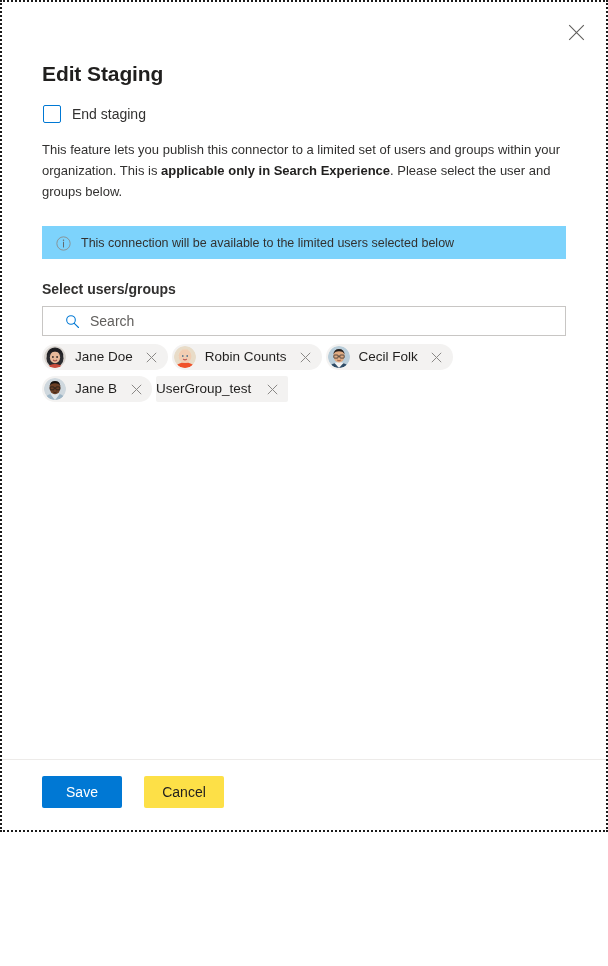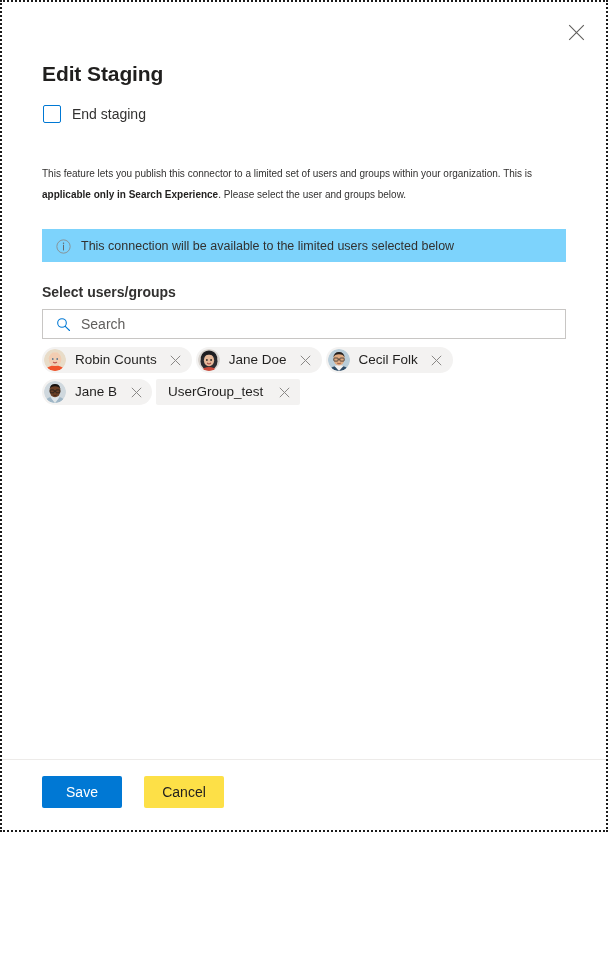--- a/index.html
+++ b/index.html
@@ -81,22 +81,22 @@
   }
   .checkbox-label {
     margin-left: 11px;
     font-size: 14px;
     color: #323130;
     line-height: 18px;
   }
 
   
   .description {
-    margin-top: 40px;
-    font-size: 10px;
+    margin-top: 16px;
+    font-size: 13px;
     line-height: 21px;
     color: #323130;
     max-width: 529px;
   }
   .description b { font-weight: bold; color: #201f1e; }
 
   
   .message-bar {
     margin-top: 24px;
     background: #7dd3fc;
@@ -129,21 +129,21 @@
 
   
   .search-box {
     margin-top: 9px;
     height: 30px;
     box-sizing: border-box;
     border: 1px solid #c8c6c4;
     background: #ffffff;
     display: flex;
     align-items: center;
-    padding: 0 8px 0 13px;
+    padding: 0 8px 0 22px;
   }
   .search-icon {
     flex: 0 0 auto;
     display: flex;
     align-items: center;
     margin-right: 10px;
   }
   .search-input {
     flex: 1 1 auto;
     border: none;
@@ -168,21 +168,21 @@
     display: flex;
     align-items: center;
     background: #f3f2f1;
     border-radius: 14px;
     height: 26px;
     padding: 0 2px 0 2px;
     cursor: default;
   }
   .chip.is-group {
     border-radius: 2px;
-    padding-left: 12px;
+    padding-left: 0;
   }
   .chip-avatar {
     width: 22px;
     height: 22px;
     border-radius: 50%;
     flex: 0 0 auto;
     overflow: hidden;
     position: relative;
   }
   .chip-avatar svg { display: block; }
@@ -270,48 +270,20 @@
       <span class="search-icon">
         <svg width="15" height="15" viewBox="0 0 16 16">
           <circle cx="6.4" cy="6.4" r="4.6" fill="none" stroke="#0078d4" stroke-width="1.15"></circle>
           <path d="M9.9 9.9 L14.4 14.4" stroke="#0078d4" stroke-width="1.15" stroke-linecap="round"></path>
         </svg>
       </span>
       <input class="search-input" type="text" placeholder="Search" style="">
     </div>
 
     <div class="chips">
-
-      <div class="chip">
-        <span class="chip-avatar">
-          <svg width="22" height="22" viewBox="0 0 22 22">
-            <defs>
-                <clipPath id="c1">
-                  <circle cx="11" cy="11" r="11"></circle>
-                </clipPath>
-              </defs>
-            <g clip-path="url(#c1)">
-              <rect width="22" height="22" fill="#e8dcc8"></rect>
-              <path d="M0 22 q3.5 -5.5 11 -5.5 t11 5.5 z" fill="#f0522a"></path>
-              <ellipse cx="11" cy="10" rx="6.4" ry="7" fill="#f2cdb2"></ellipse>
-              <path d="M4.2 9.5 a6.9 6.9 0 0 1 13.6 0 q-0.8 -6 -6.8 -6 t-6.8 6 z" fill="#f0ead4"></path>
-              <path d="M3.9 10.4 q0.4 -3.4 1.8 -4.6 q-2.2 3 -1.2 6 z" fill="#efe6cd"></path>
-              <ellipse cx="8.8" cy="10" rx="0.8" ry="0.95" fill="#4a6f8a"></ellipse>
-              <ellipse cx="13.2" cy="10" rx="0.8" ry="0.95" fill="#4a6f8a"></ellipse>
-              <path d="M9.4 13.3 q1.6 1.2 3.2 0" stroke="#c05a52" stroke-width="1.1" fill="none" stroke-linecap="round"></path>
-            </g>
-          </svg>
-        </span>
-        <span class="chip-name">Robin Counts</span>
-        <button class="chip-remove">
-          <svg width="11" height="11" viewBox="0 0 11 11">
-            <path d="M0.8 0.8 L10.2 10.2 M10.2 0.8 L0.8 10.2" stroke="#8a8886" stroke-width="1" fill="none"></path>
-          </svg>
-        </button>
-      </div>
 
       <div class="chip">
         <span class="chip-avatar">
           <svg width="22" height="22" viewBox="0 0 22 22">
             <defs>
                 <clipPath id="c0">
                   <circle cx="11" cy="11" r="11"></circle>
                 </clipPath>
               </defs>
             <g clip-path="url(#c0)">
@@ -332,20 +304,48 @@
           <svg width="11" height="11" viewBox="0 0 11 11">
             <path d="M0.8 0.8 L10.2 10.2 M10.2 0.8 L0.8 10.2" stroke="#8a8886" stroke-width="1" fill="none"></path>
           </svg>
         </button>
       </div>
 
       <div class="chip">
         <span class="chip-avatar">
           <svg width="22" height="22" viewBox="0 0 22 22">
             <defs>
+                <clipPath id="c1">
+                  <circle cx="11" cy="11" r="11"></circle>
+                </clipPath>
+              </defs>
+            <g clip-path="url(#c1)">
+              <rect width="22" height="22" fill="#e8dcc8"></rect>
+              <path d="M0 22 q3.5 -5.5 11 -5.5 t11 5.5 z" fill="#f0522a"></path>
+              <ellipse cx="11" cy="10" rx="6.4" ry="7" fill="#f2cdb2"></ellipse>
+              <path d="M4.2 9.5 a6.9 6.9 0 0 1 13.6 0 q-0.8 -6 -6.8 -6 t-6.8 6 z" fill="#f0ead4"></path>
+              <path d="M3.9 10.4 q0.4 -3.4 1.8 -4.6 q-2.2 3 -1.2 6 z" fill="#efe6cd"></path>
+              <ellipse cx="8.8" cy="10" rx="0.8" ry="0.95" fill="#4a6f8a"></ellipse>
+              <ellipse cx="13.2" cy="10" rx="0.8" ry="0.95" fill="#4a6f8a"></ellipse>
+              <path d="M9.4 13.3 q1.6 1.2 3.2 0" stroke="#c05a52" stroke-width="1.1" fill="none" stroke-linecap="round"></path>
+            </g>
+          </svg>
+        </span>
+        <span class="chip-name">Robin Counts</span>
+        <button class="chip-remove">
+          <svg width="11" height="11" viewBox="0 0 11 11">
+            <path d="M0.8 0.8 L10.2 10.2 M10.2 0.8 L0.8 10.2" stroke="#8a8886" stroke-width="1" fill="none"></path>
+          </svg>
+        </button>
+      </div>
+
+      <div class="chip">
+        <span class="chip-avatar">
+          <svg width="22" height="22" viewBox="0 0 22 22">
+            <defs>
                 <clipPath id="c2">
                   <circle cx="11" cy="11" r="11"></circle>
                 </clipPath>
               </defs>
             <g clip-path="url(#c2)">
               <rect width="22" height="22" fill="#b9cdd9"></rect>
               <path d="M0 22 q3.5 -5.2 11 -5.2 t11 5.2 z" fill="#2e4b66"></path>
               <path d="M6.5 17 l4.5 5 l4.5 -5 q-4.5 -2 -9 0 z" fill="#f2f2f2"></path>
               <ellipse cx="11" cy="10" rx="5.6" ry="6.4" fill="#e0ab82"></ellipse>
               <path d="M5.3 8.6 q0.6 -5.6 5.7 -5.6 t5.7 5.6 q-1.2 -3.4 -5.7 -3.4 t-5.7 3.4 z" fill="#241f1d"></path>

